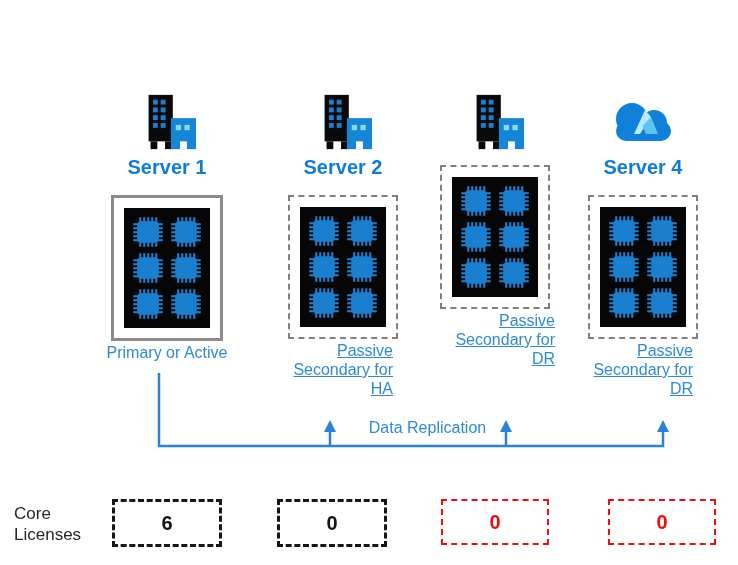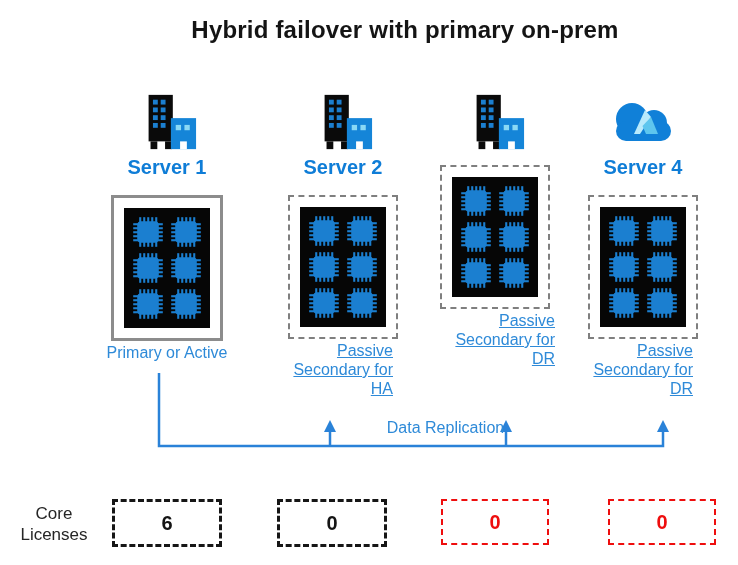--- a/index.html
+++ b/index.html
@@ -32,24 +32,24 @@
   .chip{width:32px;height:32px;display:block;}
 
   .role{margin-top:2px;font-size:16px;line-height:19px;color:var(--blue-label,#2e8ad8);text-align:right;}
   .role.narrow{max-width:100px;text-decoration:underline;}
   .c3 .role{transform:translateX(10px);}
 
   .arrows{position:absolute;left:0;top:0;width:738px;height:565px;pointer-events:none;}
   .arrow-stroke{stroke:var(--arrow,#2a82d8);stroke-width:2.5;fill:none;}
   .arrow-head{fill:var(--arrow,#2a82d8);}
 
-  .repl-label{position:absolute;left:368px;top:419px;width:155px;text-align:center;
+  .repl-label{position:absolute;left:350px;top:419px;width:155px;text-align:center;
     font-size:16px;color:var(--blue-label,#2e8ad8);}
 
-  .core-label{position:absolute;left:14px;top:503px;width:80px;text-align:center;
+  .core-label{position:absolute;left:14px;top:503px;width:80px;text-align:left;
     font-size:17px;line-height:21px;color:#262626;}
 
   .license-box{position:absolute;top:499px;width:104px;height:42px;
     display:flex;align-items:center;justify-content:center;
     font-weight:700;font-size:20px;background:#fff;}
   .license-box.black{border:3px dashed #161616;color:var(--ink,#161616);}
   .license-box.red{border:2px dashed var(--red,#ee0e0e);color:var(--red,#ee0e0e);}
   .lb1{left:112px}.lb2{left:277px}.lb3{left:441px}.lb4{left:608px}
 
   .defs-holder{position:absolute;width:0;height:0;overflow:hidden;}
@@ -108,21 +108,20 @@
       <circle cx="49" cy="26" r="13" fill="#1080d8"></circle>
       <rect x="11" y="24" width="55" height="20" rx="10" fill="#1080d8"></rect>
       <polygon points="29,37 40,13 46,20 35,37" fill="#b8eafc"></polygon>
       <polygon points="37.5,29 46,20 53,37 41,37" fill="#5ec6ee"></polygon>
     </symbol>
   </defs>
 </svg>
 
 <div class="canvas">
 
-  <div class="title">Hybrid failover with primary on-prem</div>
 
   <div class="col c1">
     <div class="icon-wrap">
       <svg class="building-svg" viewBox="0 0 64 60">
           <use href="#building"></use>
         </svg>
     </div>
     <div class="server-name">Server 1</div>
     <div class="server-box solid">
       <div class="cpu-panel chip-grid">

